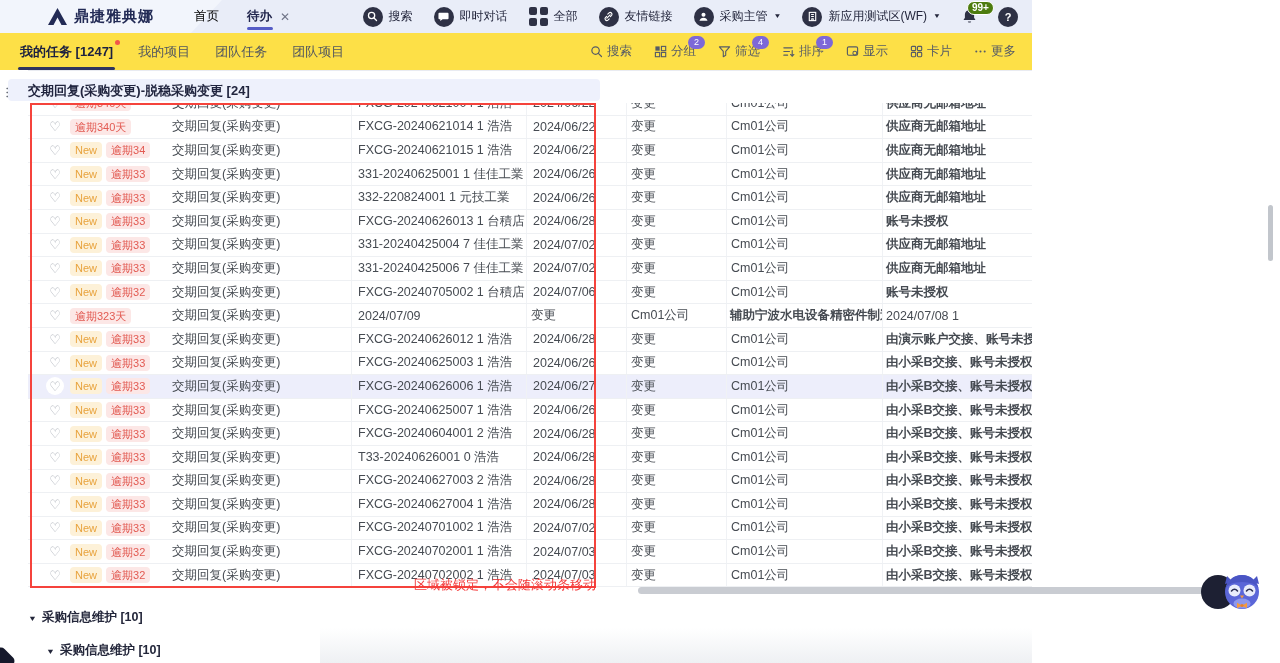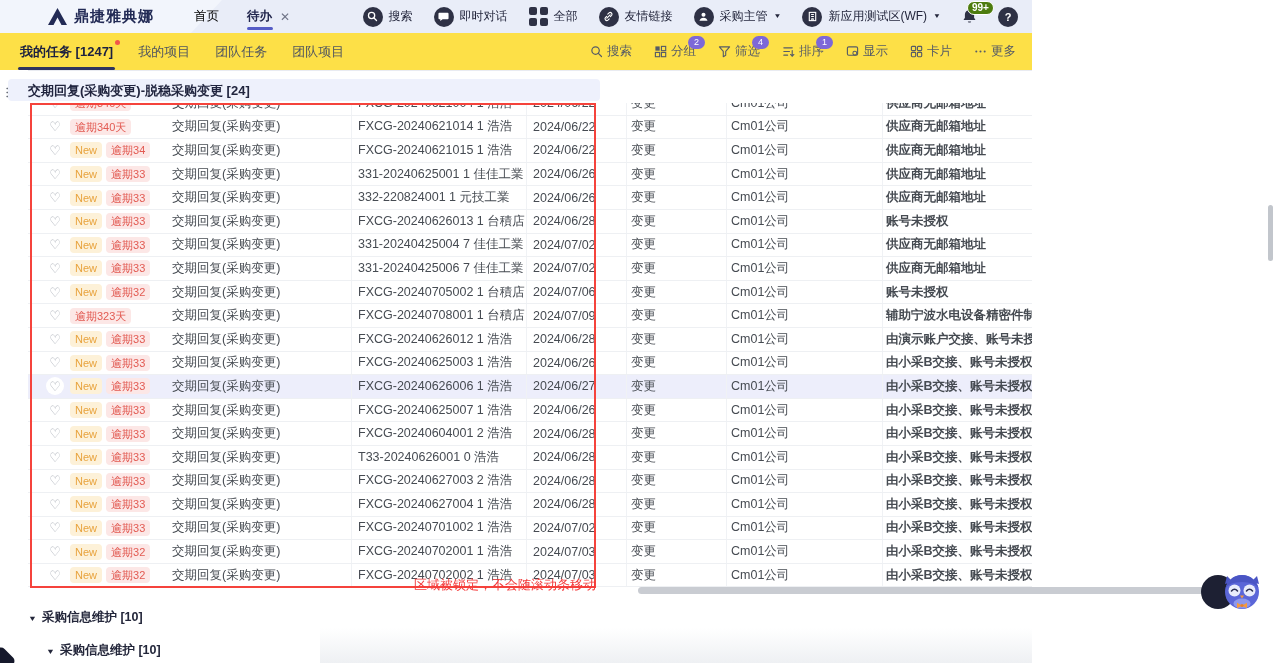--- a/index.html
+++ b/index.html
@@ -409,21 +409,20 @@
           <span class="c d2">2024/07/05 1</span>
         </div>
         <div class="trow">
           <span class="c heart">
             <em>♡</em>
           </span>
           <span class="c badges">
             <span class="badge overdue">逾期323天</span>
           </span>
           <span class="c task">交期回复(采购变更)</span>
-          <span class="c code">FXCG-20240708001 1 台積店</span>
           <span class="c d1">2024/07/09</span>
           <span class="c type">变更</span>
           <span class="c comp">Cm01公司</span>
           <span class="c msg">辅助宁波水电设备精密件制造一厂</span>
           <span class="c d2">2024/07/08 1</span>
         </div>
         <div class="trow">
           <span class="c heart">
             <em>♡</em>
           </span>

